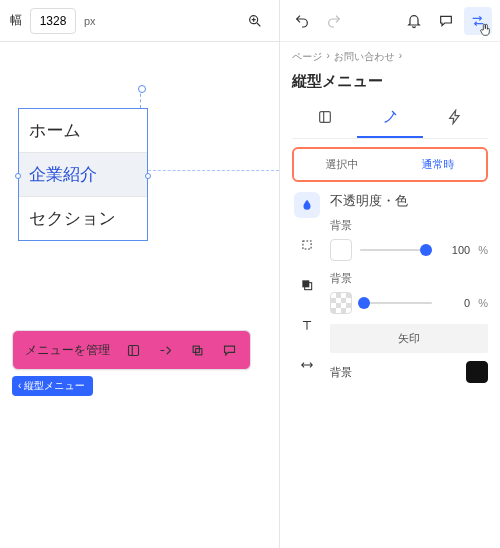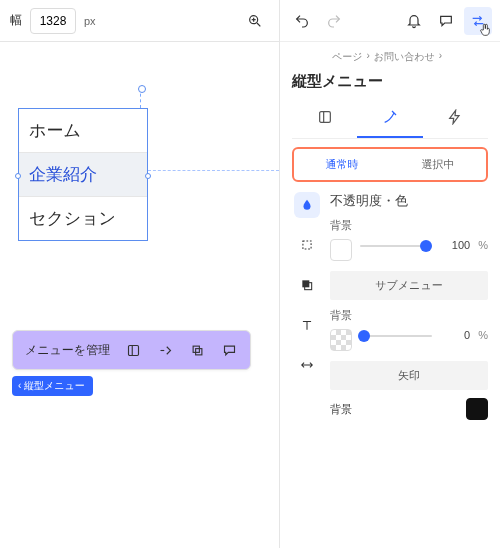--- a/index.html
+++ b/index.html
@@ -16,55 +16,55 @@
   .canvas { flex:1; position:relative; padding:20px 18px; }
   .guide-v { position:absolute; left:50%; top:46px; width:0; height:20px; border-left:1px dashed #7aa8ff; }
   .guide-v::before { content:""; position:absolute; top:-3px; left:-3px; width:6px; height:6px; background:#fff; border:1px solid #5b8def; border-radius:50%; }
   .menu-box { position:relative; margin-top:46px; width:130px; border:1.5px solid #5b8def; background:#fff; }
   .menu-item { padding:10px 10px; font-size:17px; }
   .menu-item.active { background:#eef1f5; color:#2850d8; border-top:1px solid #e6e6e6; border-bottom:1px solid #e6e6e6; }
   .handle { position:absolute; width:6px; height:6px; background:#fff; border:1px solid #5b8def; border-radius:50%; }
   .handle.left { left:-4px; top:64px; }
   .handle.right { right:-4px; top:64px; }
   .dash-right { position:absolute; left:148px; right:0; top:128px; border-top:1px dashed #a8c4ff; }
-  .bottom-toolbar { position:absolute; left:12px; bottom:178px; display:flex; align-items:center; gap:6px; background:#c4b5fd; border:1px solid #e0e0e0; border-radius:6px; padding:6px 8px; box-shadow:0 1px 3px rgba(0,0,0,.05); }
+  .bottom-toolbar { position:absolute; left:12px; bottom:178px; display:flex; align-items:center; gap:6px; background:#ec4899; border:1px solid #e0e0e0; border-radius:6px; padding:6px 8px; box-shadow:0 1px 3px rgba(0,0,0,.05); }
   .bottom-toolbar .tb-btn { width:26px; height:26px; display:flex; align-items:center; justify-content:center; color:#333; }
   .bottom-toolbar .tb-btn svg { width:15px; height:15px; stroke:currentColor; fill:none; stroke-width:1.8; }
   .manage-txt { font-size:12px; padding:0 4px; }
   .chip { position:absolute; left:12px; bottom:152px; background:#2f64ff; color:#fff; font-size:10px; padding:3px 8px 3px 6px; border-radius:4px; }
   .chip::before { content:"‹ "; }
 
   
   .panel { width:220px; display:flex; flex-direction:column; }
   .panel-top { height:42px; display:flex; align-items:center; justify-content:space-between; padding:0 8px; border-bottom:1px solid #eee; }
   .pt-left, .pt-right { display:flex; gap:4px; align-items:center; }
   .pt-right .icon-btn.blue { background:#e8efff; color:#2f64ff; position:relative; }
   .cursor-hand { position:absolute; right:-2px; bottom:-6px; }
   .cursor-hand svg { width:16px; height:16px; }
   .panel-body { flex:1; padding:8px 12px 12px 12px; overflow:hidden; display:flex; flex-direction:column; }
-  .breadcrumb { font-size:10px; color:#888; display:flex; gap:4px;margin-left:40px; }
+  .breadcrumb { font-size:10px; color:#888; display:flex; gap:4px; }
   .pane-title { font-size:15px; font-weight:600; margin:8px 0 10px; }
   .mode-tabs { display:flex; border-bottom:1px solid #eee; }
   .mode-tab { flex:1; text-align:center; padding:8px 0; color:#555; }
   .mode-tab.active { color:#2f64ff; border-bottom:2px solid #2f64ff; }
   .mode-tab svg { width:16px; height:16px; stroke:currentColor; fill:none; stroke-width:1.8; }
   .state-tabs-wrap { border:2px solid #ff7a59; border-radius:6px; margin-top:8px; }
   .state-tabs { display:flex; }
   .state-tab { flex:1; text-align:center; padding:8px 0; font-size:11px; color:#666; }
   .state-tab.active { color:#2f64ff; }
 
   .content-row { display:flex; margin-top:6px; }
   .v-icons { width:30px; display:flex; flex-direction:column; align-items:center; gap:14px; padding-top:4px; }
   .v-icons .vi { width:26px; height:26px; display:flex; align-items:center; justify-content:center; border-radius:6px; color:#333; }
   .v-icons .vi.active { background:#e8efff; color:#2f64ff; }
   .v-icons svg { width:14px; height:14px; stroke:currentColor; fill:none; stroke-width:1.8; }
   .props { flex:1; padding-left:8px; font-size:11px; color:#444; }
   .sec-label { margin:4px 0 8px; font-size:13px; }
   .group-label { font-size:11px; color:#666; margin:4px 0 6px; }
-  .row { display:flex; align-items:flex-start; gap:8px; margin-bottom:10px; }
+  .row { display:flex; align-items:center; gap:8px; margin-bottom:10px; }
   .swatch { width:22px; height:22px; border:1px solid #dcdcdc; border-radius:4px; background:#fff; }
   .swatch.checker { background: repeating-conic-gradient(#ddd 0 25%, #fff 0 50%) 0 0/10px 10px; }
   .swatch.black { background:#111; border-color:#111; }
   .slider { position:relative; flex:1; height:14px; }
   .slider .track { position:absolute; left:0; right:0; top:50%; height:2px; background:#d9d9d9; transform:translateY(-50%); border-radius:2px; }
   .slider .knob { position:absolute; top:50%; width:12px; height:12px; background:#2f64ff; border-radius:50%; transform:translate(-50%,-50%); }
   .num { width:30px; text-align:right; }
   .pct { color:#888; }
   .subhead { background:#f3f3f3; text-align:center; padding:7px 0; font-size:11px; color:#555; border-radius:2px; margin:4px 0 8px; }
   .arrow-row { display:flex; align-items:center; justify-content:space-between; margin-top:4px; }
@@ -196,22 +196,22 @@
               <path d="M4 20c6-2 10-6 14-14"></path>
               <path d="M15 3l6 6"></path>
             </svg></div>
         <div class="mode-tab"><svg viewBox="0 0 24 24">
               <path d="M13 2L4 14h6l-1 8 9-12h-6z"></path>
             </svg></div>
       </div>
 
       <div class="state-tabs-wrap">
         <div class="state-tabs">
+          <div class="state-tab">選択中</div>
           <div class="state-tab active">通常時</div>
-          <div class="state-tab">選択中</div>
         </div>
       </div>
 
       <div class="content-row">
         <div class="v-icons">
           <div class="vi active">
               <svg viewBox="0 0 24 24">
                 <path d="M12 3c4 5 6 8 6 11a6 6 0 0 1-12 0c0-3 2-6 6-11z" fill="currentColor" stroke="none"></path>
               </svg>
             </div>
@@ -245,21 +245,20 @@
           <div class="row">
             <div class="swatch"></div>
             <div class="slider">
               <div class="track"></div>
                 <div class="knob" style="left:92%"></div>
             </div>
             <span class="num">100</span>
             <span class="pct">%</span>
           </div>
 
-          <div class="subhead">サブメニュー</div>
           <div class="group-label">背景</div>
           <div class="row">
             <div class="swatch checker"></div>
             <div class="slider">
               <div class="track"></div>
                 <div class="knob" style="left:6%"></div>
             </div>
             <span class="num">0</span>
             <span class="pct">%</span>
           </div>

